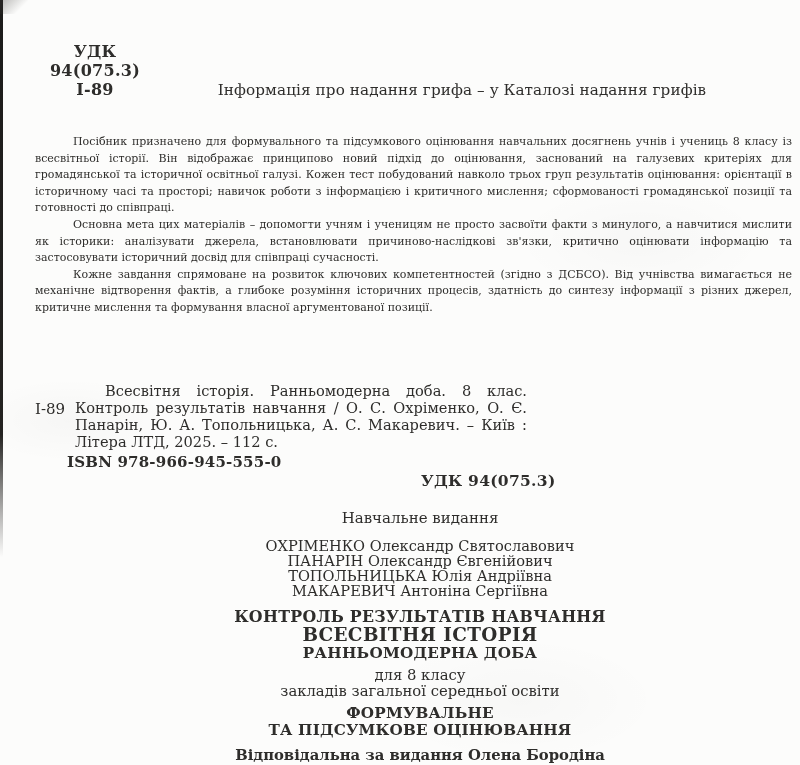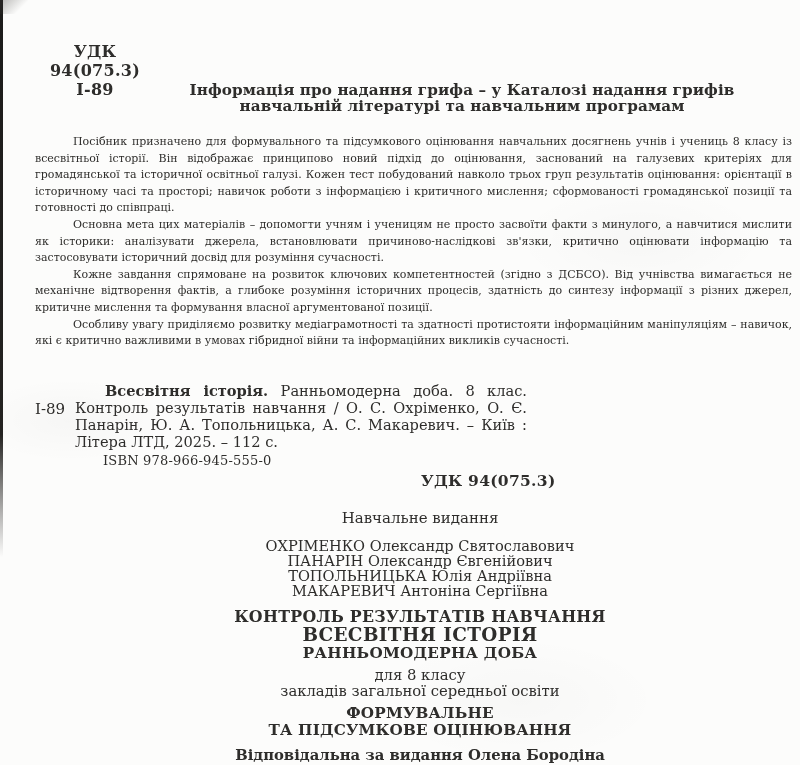--- a/index.html
+++ b/index.html
@@ -27,42 +27,42 @@
     position:absolute;left:0;top:0;width:28px;height:14px;
     background:linear-gradient(135deg,rgba(60,58,55,0.35),transparent 70%);
   }
   .udc-top{
     position:absolute;left:36px;top:42px;
     font-weight:bold;font-size:16px;line-height:19px;
     text-align:center;width:118px;letter-spacing:0.3px;
   }
   .gryf{
     position:absolute;left:132px;top:82px;width:660px;
-    text-align:center;font-weight:bold;font-size:15.2px;line-height:16.4px;
+    text-align:center;font-weight:normal;font-size:15.2px;line-height:16.4px;
     letter-spacing:0.1px;
   }
   .annotation{
     position:absolute;left:35px;top:134px;width:757px;
     font-size:11px;line-height:16.6px;text-align:justify;
   }
   .annotation p{margin:0;text-indent:38px;}
   .biblio{
     position:absolute;left:35px;top:382px;width:500px;
   }
   .biblio .code{
     position:absolute;left:0;top:18px;font-size:15px;
   }
   .biblio .ref{
     margin-left:40px;width:452px;
     font-size:14.6px;line-height:17px;text-align:justify;text-indent:30px;
   }
-  .biblio .ref .lead{font-weight:bold;}
+  .biblio .ref .lead{font-weight:normal;}
   .biblio .isbn{
-    margin-left:68px;margin-top:3px;
-    font-weight:normal;font-size:13px;letter-spacing:0.2px;
+    margin-left:32px;margin-top:3px;
+    font-weight:bold;font-size:15px;letter-spacing:0.2px;
   }
   .udc-bottom{
     position:absolute;left:421px;top:471px;
     font-weight:bold;font-size:15.5px;letter-spacing:0.3px;
   }
   .edition{
     position:absolute;left:35px;top:510px;width:770px;
     text-align:center;
   }
   .edition .kind{font-size:15px;line-height:16px;margin-bottom:12px;}
@@ -85,28 +85,26 @@
   <div class="scan-edge-left"></div>
   <div class="scan-smudge-top"></div>
 
   <div class="udc-top">
     <div>УДК 94(075.3)</div>
     <div>І-89</div>
   </div>
 
   <div class="gryf">
     <div>Інформація про надання грифа – у Каталозі надання грифів</div>
-    <div>навчальній літературі та навчальним програмам</div>
   </div>
 
   <div class="annotation">
     <p>Посібник призначено для формувального та підсумкового оцінювання навчальних досягнень учнів і учениць 8 класу із всесвітньої історії. Він відображає принципово новий підхід до оцінювання, заснований на галузевих критеріях для громадянської та історичної освітньої галузі. Кожен тест побудований навколо трьох груп результатів оцінювання: орієнтації в історичному часі та просторі; навичок роботи з інформацією і критичного мислення; сформованості громадянської позиції та готовності до співпраці.</p>
-    <p>Основна мета цих матеріалів – допомогти учням і ученицям не просто засвоїти факти з минулого, а навчитися мислити як історики: аналізувати джерела, встановлювати причиново-наслідкові зв'язки, критично оцінювати інформацію та застосовувати історичний досвід для розуміння сучасності.</p>
+    <p>Основна мета цих матеріалів – допомогти учням і ученицям не просто засвоїти факти з минулого, а навчитися мислити як історики: аналізувати джерела, встановлювати причиново-наслідкові зв'язки, критично оцінювати інформацію та застосовувати історичний досвід для співпраці сучасності.</p>
     <p>Кожне завдання спрямоване на розвиток ключових компетентностей (згідно з ДСБСО). Від учнівства вимагається не механічне відтворення фактів, а глибоке розуміння історичних процесів, здатність до синтезу інформації з різних джерел, критичне мислення та формування власної аргументованої позиції.</p>
-    <p>Особливу увагу приділяємо розвитку медіаграмотності та здатності протистояти інформаційним маніпуляціям – навичок, які є критично важливими в умовах гібридної війни та інформаційних викликів сучасності.</p>
   </div>
 
   <div class="biblio">
     <span class="code">І-89</span>
     <div class="ref"><span class="lead">Всесвітня історія.</span><span> Ранньомодерна доба. 8 клас. Контроль результатів навчання / О. С. Охріменко, О. Є. Панарін, Ю. А. Топольницька, А. С. Макаревич. – Київ : Літера ЛТД, 2025. – 112 с.</span></div>
     <div class="isbn">ISBN 978-966-945-555-0</div>
   </div>
 
   <div class="udc-bottom">УДК 94(075.3)</div>
 

